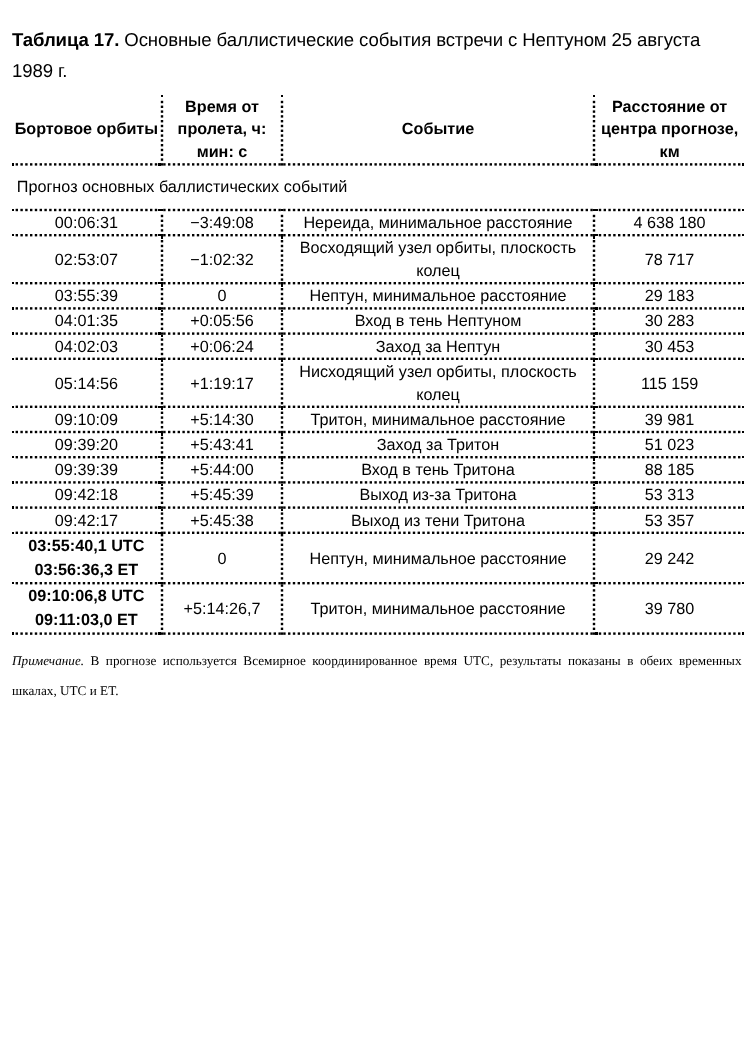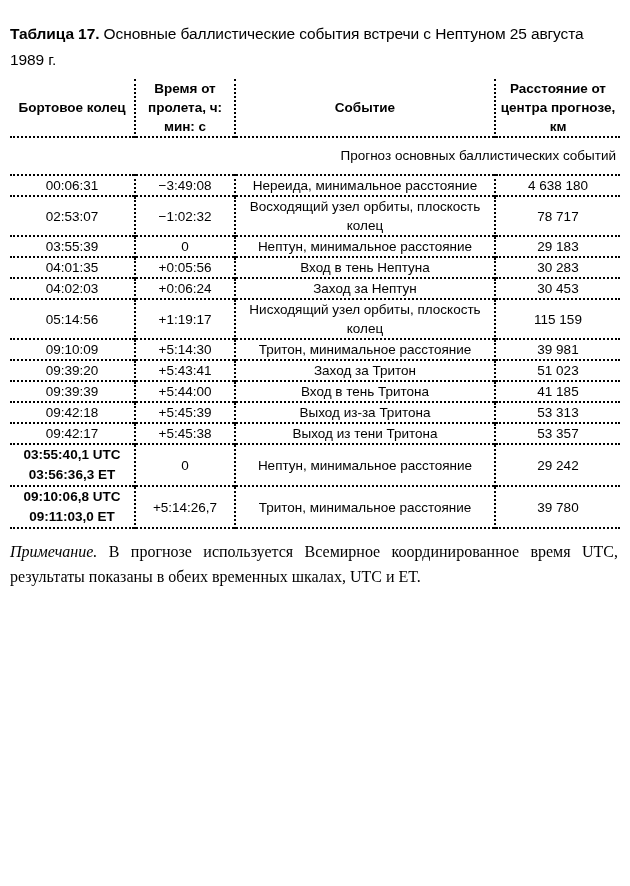--- a/index.html
+++ b/index.html
@@ -76,33 +76,33 @@
     font-size: 13.5px;
     line-height: 19px;
     padding: 11px 5px 11px 5px;
   }
   td.cell-event { padding-left: 8px; padding-right: 8px; }
 
   .section-row td {
     font-size: 13.5px;
     line-height: 19px;
     padding: 8px 4px 9px 4px;
-    text-align: right;
+    text-align: left;
     font-weight: normal;
   }
 
   .two-line {
     line-height: 20px;
   }
   .two-line span { display: block; font-weight: bold; }
 
   
   .footnote {
     font-family: "Liberation Serif", serif;
-    font-size: 16px;
+    font-size: 11px;
     line-height: 25px;
     margin-top: 10px;
     text-align: justify;
     text-justify: inter-word;
     padding-right: 2px;
   }
   .footnote .fn-label {
     font-style: italic;
   }
 </style>
@@ -117,21 +117,21 @@
 
   <table class="tbl">
     <colgroup>
       <col class="c-onboard">
       <col class="c-delta">
       <col class="c-event">
       <col class="c-dist">
     </colgroup>
     <thead>
       <tr class="rule-h">
-        <th class="h-onboard">Бортовое колец</th>
+        <th class="h-onboard">Бортовое орбиты</th>
         <th class="sep-l">Время от пролета, ч: мин: с</th>
         <th class="sep-l h-event">Событие</th>
         <th class="sep-l">Расстояние от центра прогнозе, км</th>
       </tr>
     </thead>
     <tbody id="tbody">
 
     <tr class="section-row rule-h">
           <td colspan="4">Прогноз основных баллистических событий</td>
         </tr>
@@ -149,21 +149,21 @@
         </tr>
         <tr class="rule-h">
           <td>03:55:39</td>
           <td class="sep-l">0</td>
           <td class="sep-l cell-event">Нептун, минимальное расстояние</td>
           <td class="sep-l">29 183</td>
         </tr>
         <tr class="rule-h">
           <td>04:01:35</td>
           <td class="sep-l">+0:05:56</td>
-          <td class="sep-l cell-event">Вход в тень Нептуна</td>
+          <td class="sep-l cell-event">Вход в тень Нептуном</td>
           <td class="sep-l">30 283</td>
         </tr>
         <tr class="rule-h">
           <td>04:02:03</td>
           <td class="sep-l">+0:06:24</td>
           <td class="sep-l cell-event">Заход за Нептун</td>
           <td class="sep-l">30 453</td>
         </tr>
         <tr class="rule-h">
           <td>05:14:56</td>
@@ -180,21 +180,21 @@
         <tr class="rule-h">
           <td>09:39:20</td>
           <td class="sep-l">+5:43:41</td>
           <td class="sep-l cell-event">Заход за Тритон</td>
           <td class="sep-l">51 023</td>
         </tr>
         <tr class="rule-h">
           <td>09:39:39</td>
           <td class="sep-l">+5:44:00</td>
           <td class="sep-l cell-event">Вход в тень Тритона</td>
-          <td class="sep-l">41 185</td>
+          <td class="sep-l">88 185</td>
         </tr>
         <tr class="rule-h">
           <td>09:42:18</td>
           <td class="sep-l">+5:45:39</td>
           <td class="sep-l cell-event">Выход из-за Тритона</td>
           <td class="sep-l">53 313</td>
         </tr>
         <tr class="rule-h">
           <td>09:42:17</td>
           <td class="sep-l">+5:45:38</td>

